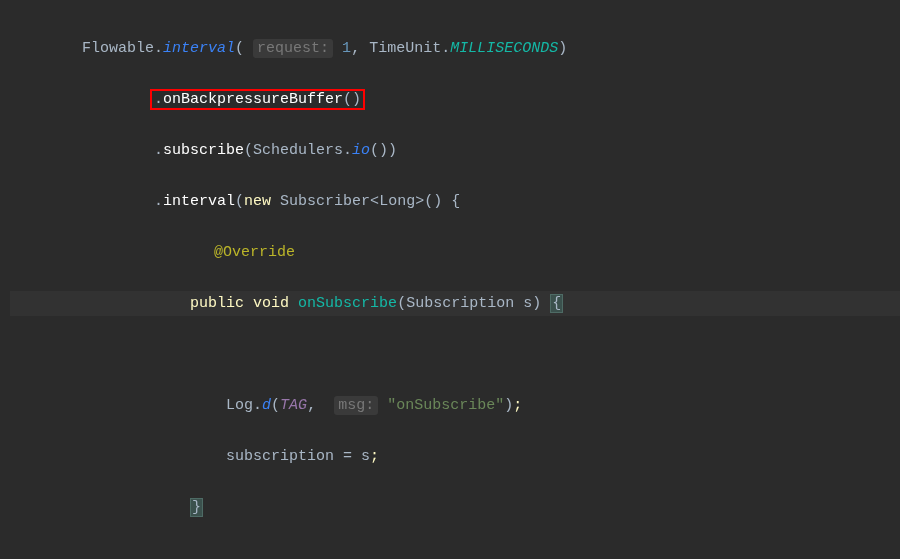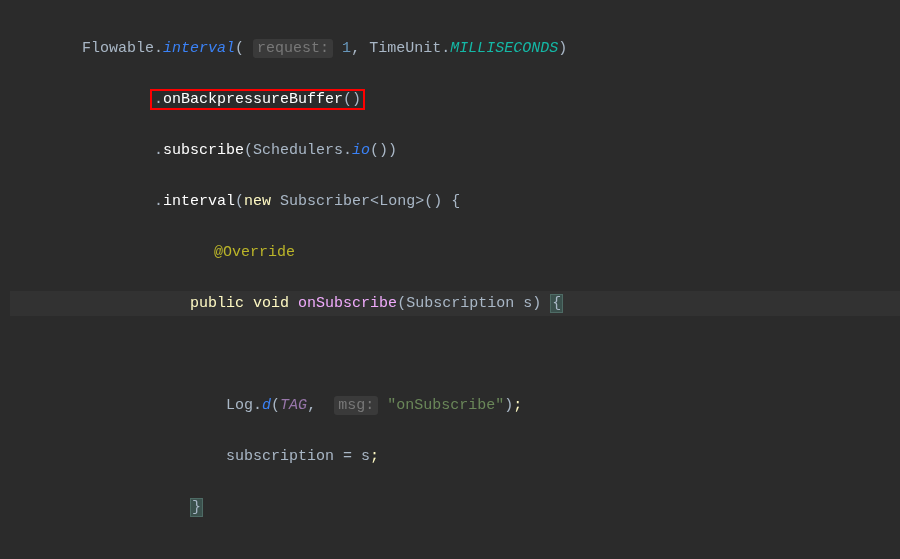--- a/index.html
+++ b/index.html
@@ -34,21 +34,21 @@
       padding: 1px 4px;
       border-radius: 3px;
       font-style: normal;
     }
     .string { color: #6a8759; }
     .annotation { color: #bbb529; padding-left: 24px; }
     .comment { color: #808080; }
     .enum-const { color: #14b8a6; font-style: italic; }
     .num { color: #6897bb; }
     .static-field { color: #9876aa; font-style: italic; }
-    .method-decl { color: #f0abfc; }
+    .method-decl { color: #14b8a6; }
     .brace-match { background: #3b514d; border: 1px solid #4e6b65; padding: 0 1px; }
     .italic { font-style: italic; }
   </style>
 </head>
 <body>
 
 <div class="editor">
 <span class="line">        <span>Flowable</span>.<span class="method-static italic">interval</span>( <span class="param-hint">request:</span> <span class="num">1</span><span>,</span> <span>TimeUnit</span>.<span class="enum-const">MILLISECONDS</span>)</span>
 <span class="line">                <span class="highlight-box">.<span class="method-call">onBackpressureBuffer</span>()</span></span>
 <span class="line">                .<span class="method-call">subscribe</span>(<span>Schedulers</span>.<span class="method-static italic">io</span>())</span>

